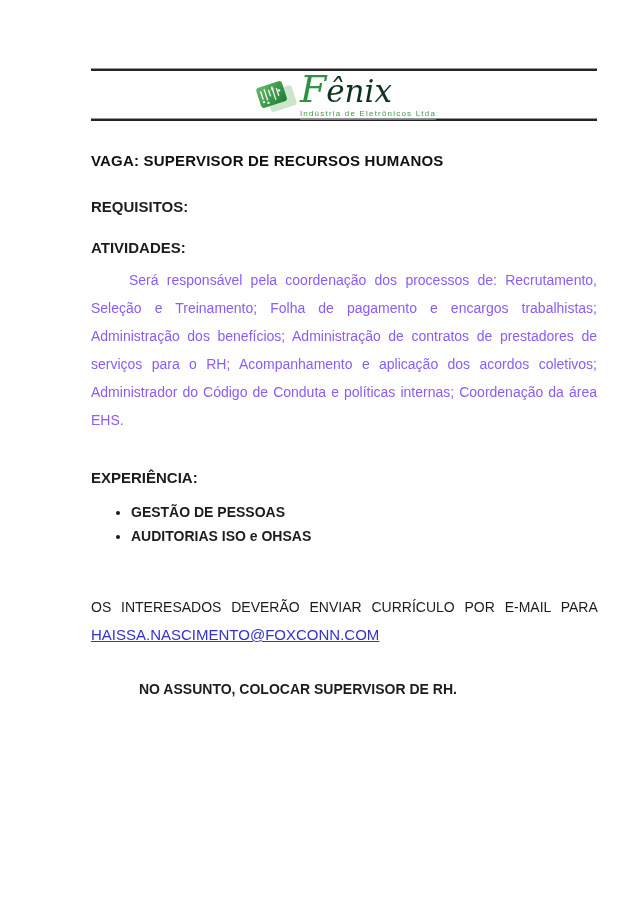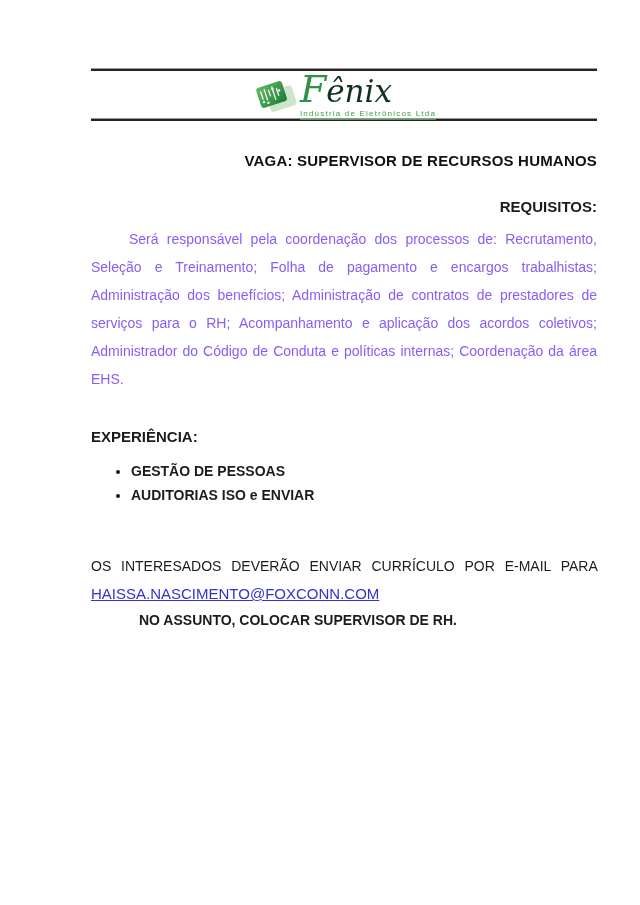--- a/index.html
+++ b/index.html
@@ -43,31 +43,31 @@
     letter-spacing: 1.2px;
     text-align: center;
     margin-top: 1px;
   }
 
   
   .doc-title {
     margin: 31px 0 0 0;
     font-size: 15px;
     font-weight: 700;
-    text-align: right;
+    text-align: left;
     letter-spacing: 0.2px;
     color: #111111;
   }
   .section-heading {
     margin: 28px 0 0 0;
     font-size: 15px;
     font-weight: 700;
     color: #1c1c1c;
   }
-  .heading-requisitos { margin-top: 29px; text-align: right; }
+  .heading-requisitos { margin-top: 29px; }
   .heading-atividades { margin-top: 24px; }
   .heading-experiencia { margin-top: 35px; }
 
   ul.bullets {
     margin: 22px 0 0 0;
     padding: 0 0 0 40px;
     list-style: disc;
   }
   ul.bullets li {
     font-size: 14px;
@@ -93,21 +93,21 @@
     line-height: 27px;
     text-align: justify;
   }
   .contact-paragraph .email-link {
     font-size: 15px;
     color: #3333cc;
     text-decoration: underline;
     cursor: pointer;
   }
   .subject-line {
-    margin: 4px 0 0 0;
+    margin: 32px 0 0 0;
     font-size: 14px;
     font-weight: 700;
     padding-left: 48px;
   }
   .closing-line {
     margin: 27px 0 0 0;
     font-size: 14px;
     font-weight: 700;
     text-align: right;
   }
@@ -158,26 +158,27 @@
       <div class="rule rule-bottom"></div>
     </div>
   </header>
 
   <main class="content">
 
     <h1 class="doc-title">VAGA: SUPERVISOR DE RECURSOS HUMANOS</h1>
 
     <h2 class="section-heading heading-requisitos">REQUISITOS:</h2>
 
+    <h2 class="section-heading heading-atividades">ATIVIDADES:</h2>
     <p class="atividades-paragraph">Será responsável pela coordenação dos processos de: Recrutamento, Seleção e Treinamento; Folha de pagamento e encargos trabalhistas; Administração dos benefícios; Administração de contratos de prestadores de serviços para o RH; Acompanhamento e aplicação dos acordos coletivos; Administrador do Código de Conduta e políticas internas; Coordenação da área EHS.</p>
 
     <h2 class="section-heading heading-experiencia">EXPERIÊNCIA:</h2>
     <ul class="bullets bullets-exp">
       <li>GESTÃO DE PESSOAS</li>
-      <li>AUDITORIAS ISO e ENVIAR</li>
+      <li>AUDITORIAS ISO e OHSAS</li>
     </ul>
 
     <p class="contact-paragraph"><span>OS INTERESADOS DEVERÃO ENVIAR CURRÍCULO POR E-MAIL PARA</span> <a class="email-link">HAISSA.NASCIMENTO@FOXCONN.COM</a></p>
 
     <p class="subject-line">NO ASSUNTO, COLOCAR SUPERVISOR DE RH.</p>
 
 
   </main>
 </div>
 

